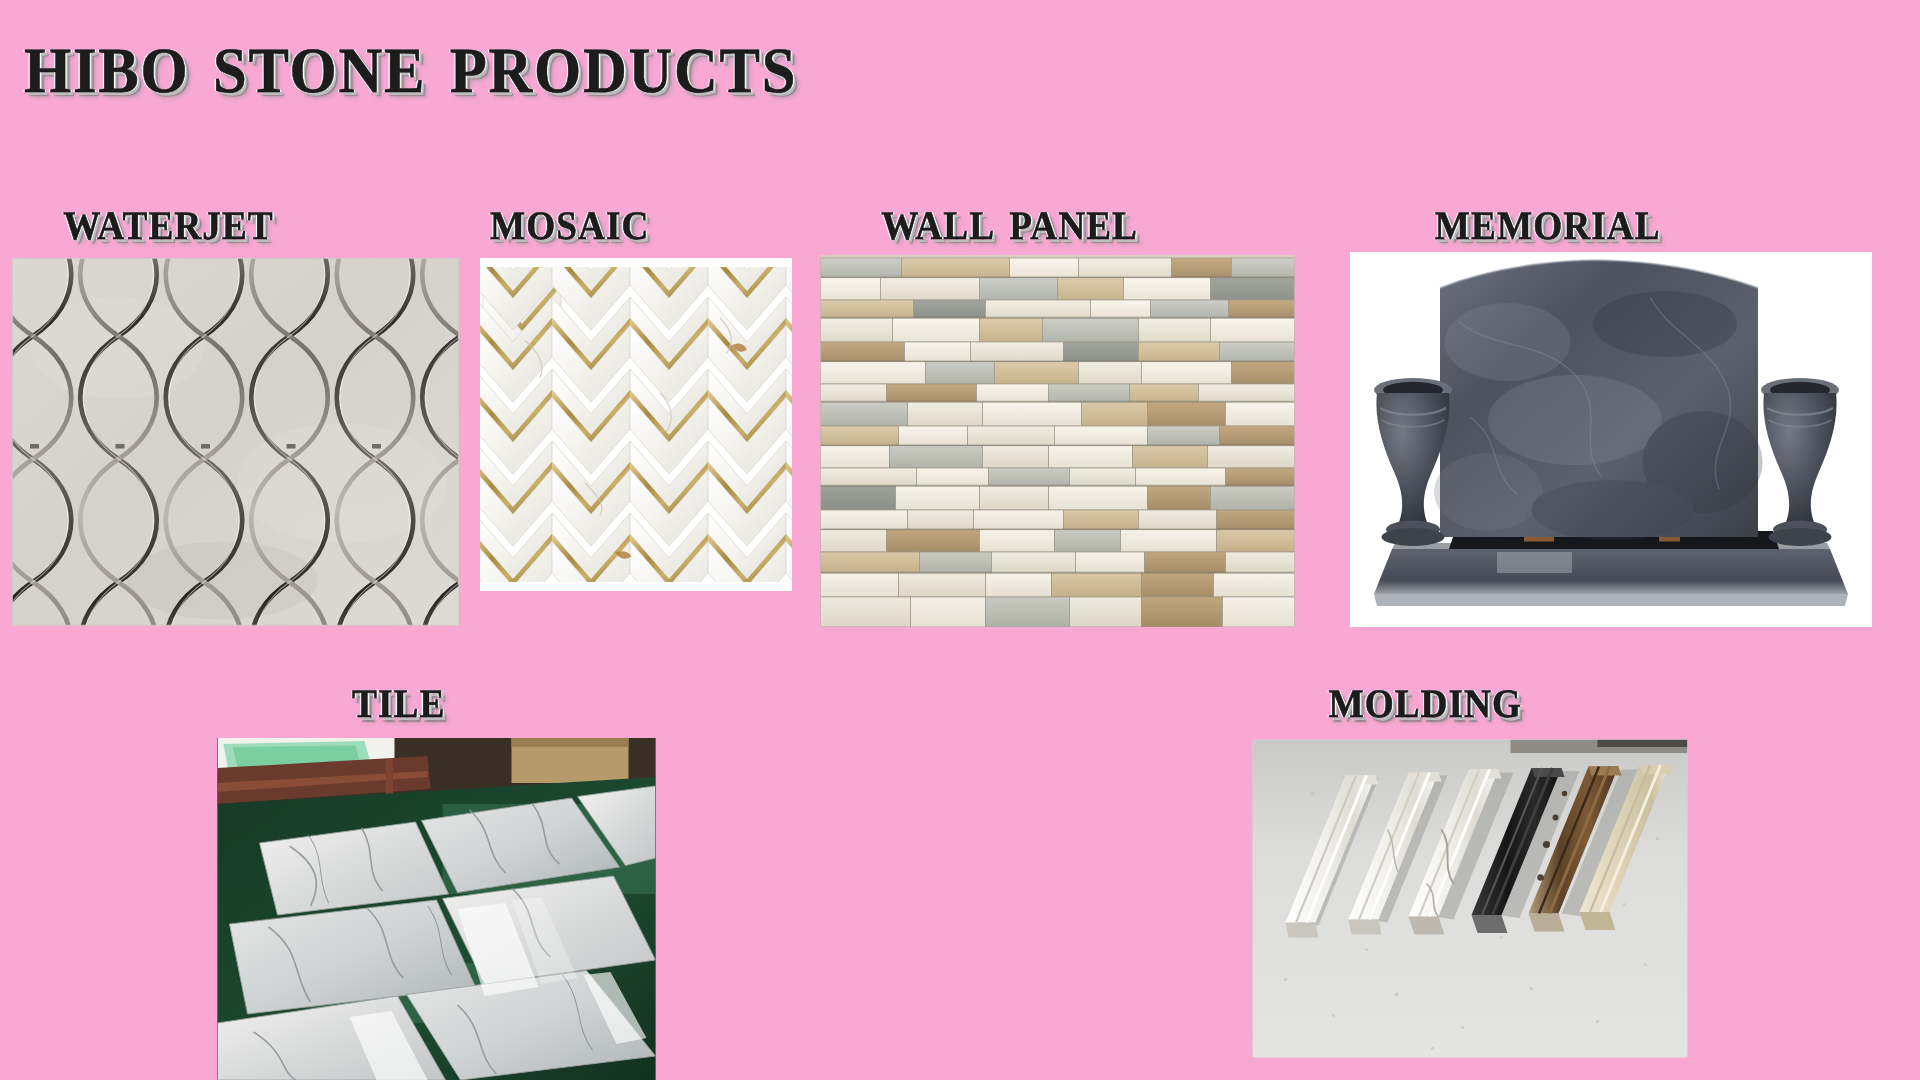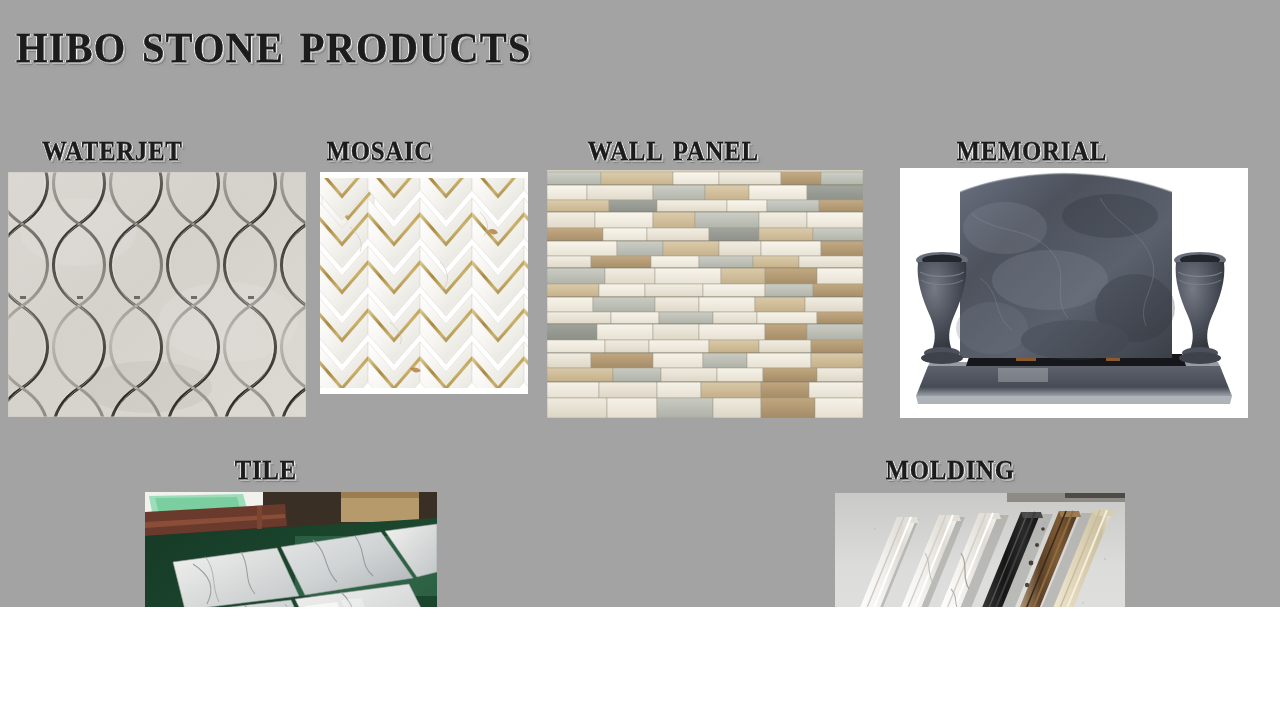--- a/index.html
+++ b/index.html
@@ -3,22 +3,22 @@
 <meta charset="utf-8">
 <style>
   html, body {
     margin: 0;
     padding: 0;
     background: #ffffff;
   }
   #stage {
     position: relative;
     width: 1280px;
-    height: 607px;
-    background: #a3a3a3;
+    height: 720px;
+    background: #f9a8d4;
     overflow: hidden;
     font-family: "Liberation Serif", "DejaVu Serif", serif;
   }
 
   
   .display-type {
     position: absolute;
     margin: 0;
     color: #1c1c1c;
     font-family: "Liberation Serif", "DejaVu Serif", serif;

